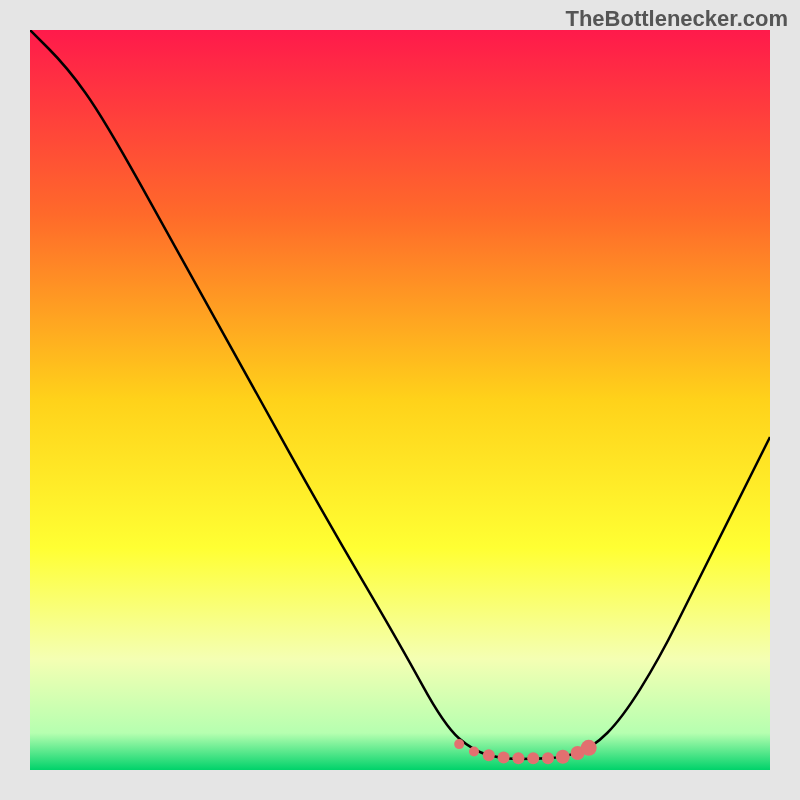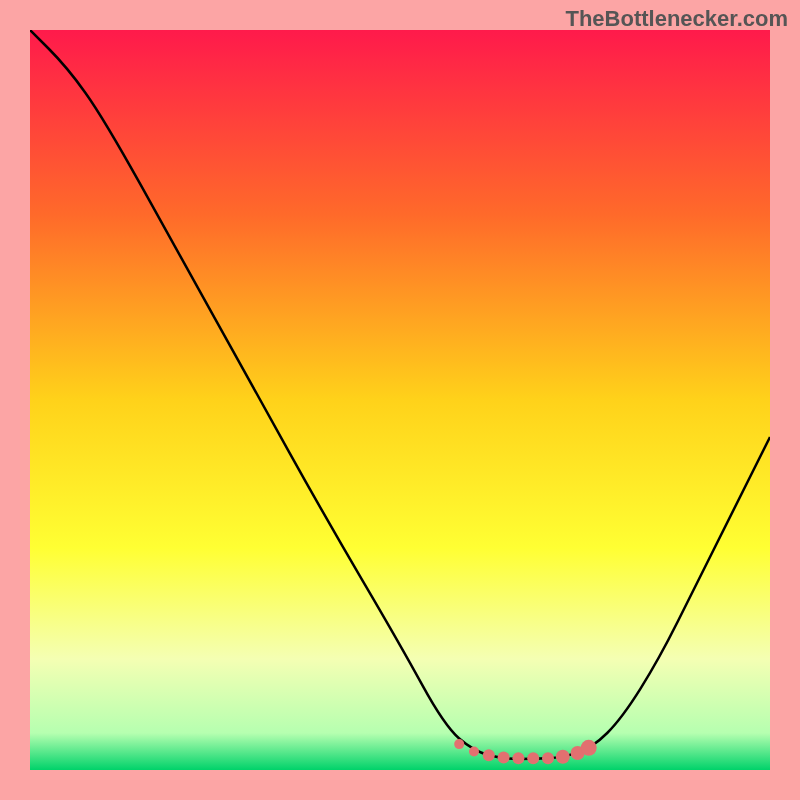--- a/index.html
+++ b/index.html
@@ -8,21 +8,21 @@
     width: 800px;
     height: 800px;
     background: #000;
     font-family: Arial, sans-serif;
     overflow: hidden;
   }
   .container {
     width: 800px;
     height: 800px;
     position: relative;
-    background: #fca5a5;
+    background: #e5e5e5;
   }
   .watermark {
     position: absolute;
     top: 6px;
     right: 12px;
     color: #555;
     font-size: 22px;
     font-weight: bold;
     z-index: 10;
   }

